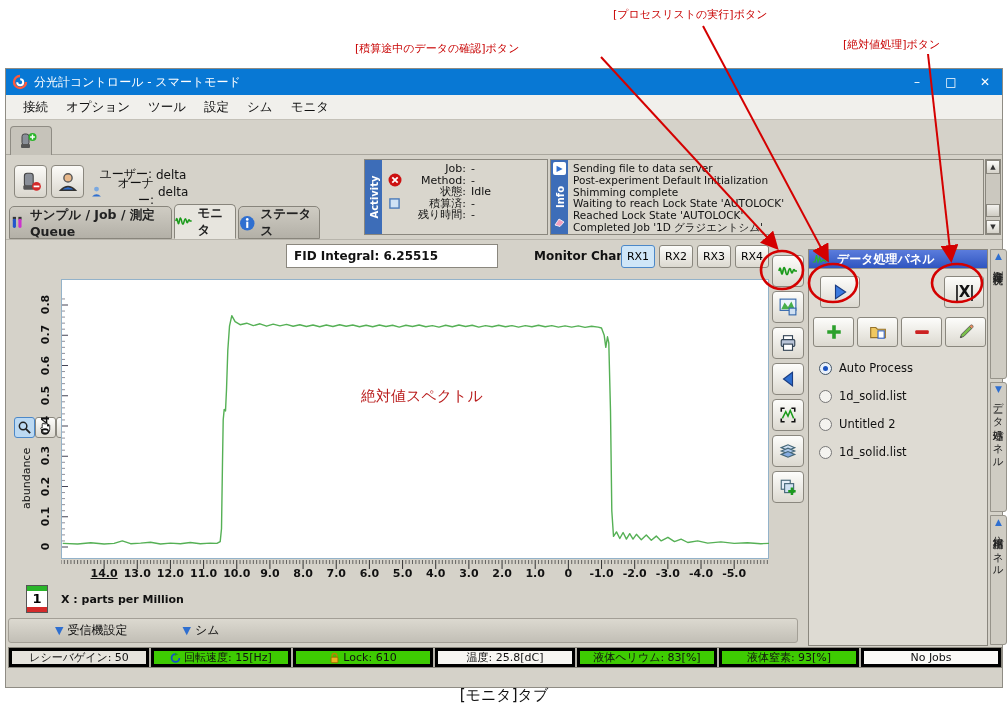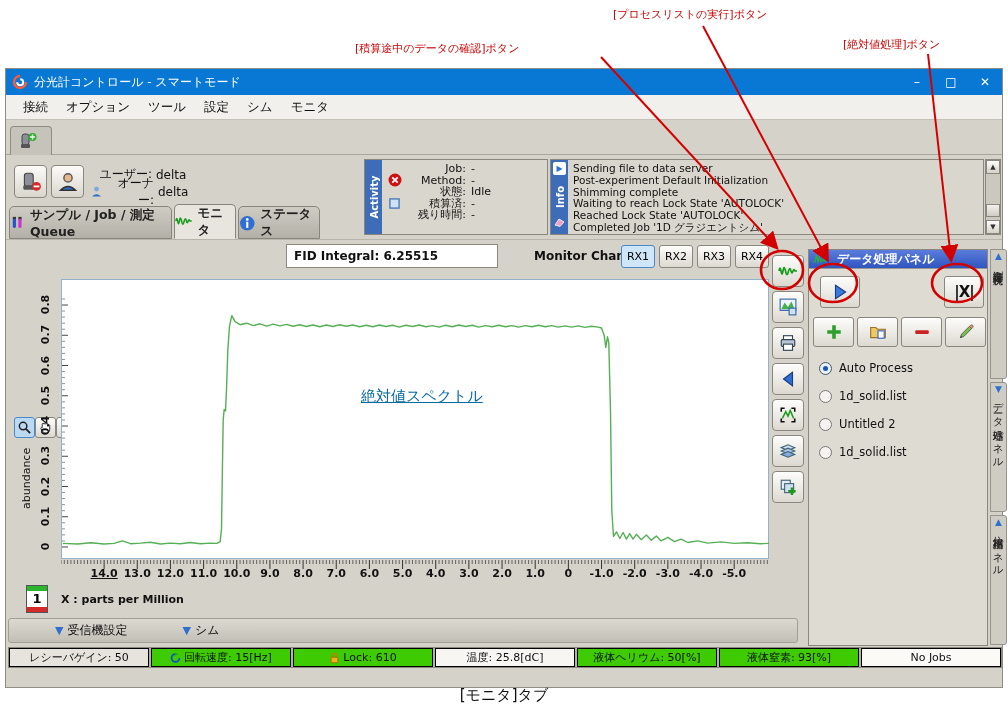--- a/index.html
+++ b/index.html
@@ -113,21 +113,21 @@
   .side-tab .vt { writing-mode:vertical-rl; font-size:10.5px; color:#222; letter-spacing:1px; }
 
   
   .expander-bar { position:absolute; left:2px; top:549px; width:790px; height:25px;
                   background:linear-gradient(#dcd9d0,#c2bfb6); border:1px solid #a39f96; border-radius:3px;
                   display:flex; align-items:center; }
   .exp-item { display:flex; align-items:center; font-size:12px; color:#111; margin-left:46px; }
   .exp-item:nth-child(2) { margin-left:55px; }
   .exp-tri { color:#2f6fd0; font-size:11px; margin-right:4px; }
   .statusbar { position:absolute; left:2px; top:578px; width:994px; height:21px; display:flex; gap:2px; background:#b5b2a9; border:1px solid #8a877e; }
-  .st-cell { flex:1; display:flex; align-items:center; justify-content:center; font-size:11px; color:#111; border:1px solid #000000; gap:3px; }
+  .st-cell { flex:1; display:flex; align-items:center; justify-content:center; font-size:11px; color:#111; border:3px solid #000000; gap:3px; }
   .st-cell svg { width:11px; height:12px; }
 </style>
 </head>
 <body>
 
 <div class="page">
 
   <div class="ann-label" style="left:355px; top:41px;">[積算途中のデータの確認]ボタン</div>
   <div class="ann-label" style="left:613px; top:7px;">[プロセスリストの実行]ボタン</div>
   <div class="ann-label" style="left:843px; top:37px;">[絶対値処理]ボタン</div>
@@ -667,21 +667,21 @@
           <line x1="1" y1="62.29999999999998" x2="4" y2="62.29999999999998" stroke="#445" stroke-width="0.6"></line>
           <line x1="1" y1="56.25" x2="7" y2="56.25" stroke="#445" stroke-width="1"></line>
           <line x1="1" y1="50.20000000000002" x2="4" y2="50.20000000000002" stroke="#445" stroke-width="0.6"></line>
           <line x1="1" y1="44.150000000000006" x2="4" y2="44.150000000000006" stroke="#445" stroke-width="0.6"></line>
           <line x1="1" y1="38.099999999999994" x2="4" y2="38.099999999999994" stroke="#445" stroke-width="0.6"></line>
           <line x1="1" y1="32.04999999999998" x2="4" y2="32.04999999999998" stroke="#445" stroke-width="0.6"></line>
           <line x1="1" y1="26" x2="7" y2="26" stroke="#445" stroke-width="1"></line>
           <line x1="1" y1="19.950000000000017" x2="4" y2="19.950000000000017" stroke="#445" stroke-width="0.6"></line>
           <polyline points="1.7,264.4 16.6,265.0 29.8,263.8 43.1,265.0 53.1,264.4 61.3,261.9 69.6,264.7 79.6,264.1 89.5,263.2 99.5,265.0 109.4,264.1 119.4,264.7 129.3,263.5 139.3,264.7 149.2,264.1 155.9,264.4 159.2,262.6 160.5,249.8 161.5,183.3 162.2,140.9 163.2,130.4 164.5,131.9 165.5,110.7 166.8,71.4 168.5,47.2 170.8,36.6 174.1,42.6 179.1,45.7 185.7,44.2 192.3,46.6 199.0,44.8 205.6,47.2 212.2,45.1 218.9,46.9 225.5,45.4 232.1,47.2 238.8,45.7 245.4,47.5 252.0,46.0 258.7,47.8 265.3,46.0 271.9,47.5 278.6,45.7 285.2,47.2 291.8,46.0 298.5,47.8 305.1,46.3 311.7,47.8 318.4,46.0 325.0,47.5 331.6,46.3 338.2,48.1 344.9,46.3 351.5,47.5 358.1,46.0 364.8,47.8 371.4,46.6 378.0,48.1 384.7,46.3 391.3,47.8 397.9,46.0 404.6,47.5 411.2,46.3 417.8,48.1 424.5,46.6 431.1,47.8 437.7,46.3 444.4,47.8 451.0,46.6 457.6,48.1 464.3,46.6 470.9,47.8 477.5,46.3 484.2,47.8 490.8,46.6 497.4,48.1 504.1,46.9 510.7,48.1 517.3,46.9 524.0,48.4 530.6,47.2 537.2,48.1 540.5,49.0 543.2,56.3 544.8,68.3 546.5,57.8 547.8,63.8 549.5,131.9 550.8,231.7 552.5,257.4 555.5,252.9 558.8,259.5 562.1,253.5 565.4,260.1 568.7,254.7 572.0,260.1 575.4,255.3 580.3,260.7 585.3,255.9 590.3,261.3 595.3,257.1 600.2,261.9 606.9,258.3 613.5,262.6 620.1,260.1 626.8,263.5 636.7,261.9 646.7,264.1 659.9,262.9 673.2,264.4 686.4,263.8 699.7,264.7 708.0,264.4" fill="none" stroke="#55b055" stroke-width="1.4" stroke-linejoin="round"></polyline>
         </svg>
-      <div class="spec-annot" id="spec-annot" style="left: 300px; top: 108px; color: #0369a1; text-decoration: underline;">絶対値スペクトル</div>
+      <div class="spec-annot" id="spec-annot" style="left: 300px; top: 108px; color: #b91c1c;">絶対値スペクトル</div>
     </div>
     <div id="ylabs">
         <span class="ylab" style="left: 26px; top: 471px;">0</span>
         <span class="ylab" style="left: 26px; top: 440.75px;">0.1</span>
         <span class="ylab" style="left: 26px; top: 410.5px;">0.2</span>
         <span class="ylab" style="left: 26px; top: 380.25px;">0.3</span>
         <span class="ylab" style="left: 26px; top: 350px;">0.4</span>
         <span class="ylab" style="left: 26px; top: 319.75px;">0.5</span>
         <span class="ylab" style="left: 26px; top: 289.5px;">0.6</span>
         <span class="ylab" style="left: 26px; top: 259.25px;">0.7</span>
@@ -885,21 +885,21 @@
               <path d="M3.2 6 V4.5 a2.8 2.8 0 0 1 5.6 0 V6" fill="none" stroke="#b88400" stroke-width="1.6"></path>
               <rect x="2" y="6" width="8" height="6.5" rx="1" fill="#f2b01e" stroke="#9a6a00"></rect>
             </svg>
           </span>
           <span>Lock: 610</span>
         </div>
         <div class="st-cell" style="background: rgb(247, 246, 242);">
           <span>温度: 25.8[dC]</span>
         </div>
         <div class="st-cell" style="background: rgb(62, 203, 2);">
-          <span>液体ヘリウム: 50[%]</span>
+          <span>液体ヘリウム: 83[%]</span>
         </div>
         <div class="st-cell" style="background: rgb(62, 203, 2);">
           <span>液体窒素: 93[%]</span>
         </div>
         <div class="st-cell" style="background: rgb(251, 250, 247);">
           <span>No Jobs</span>
         </div>
       </div>
   </div>
 

